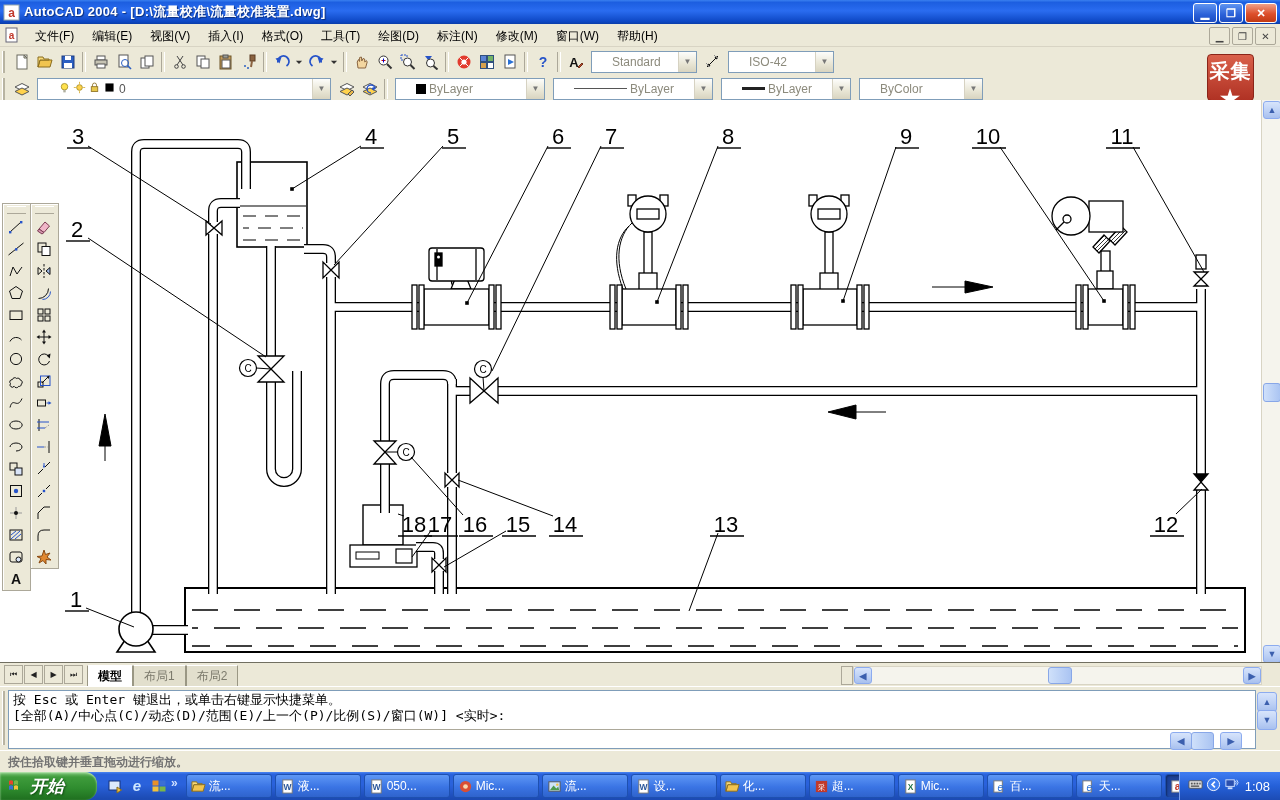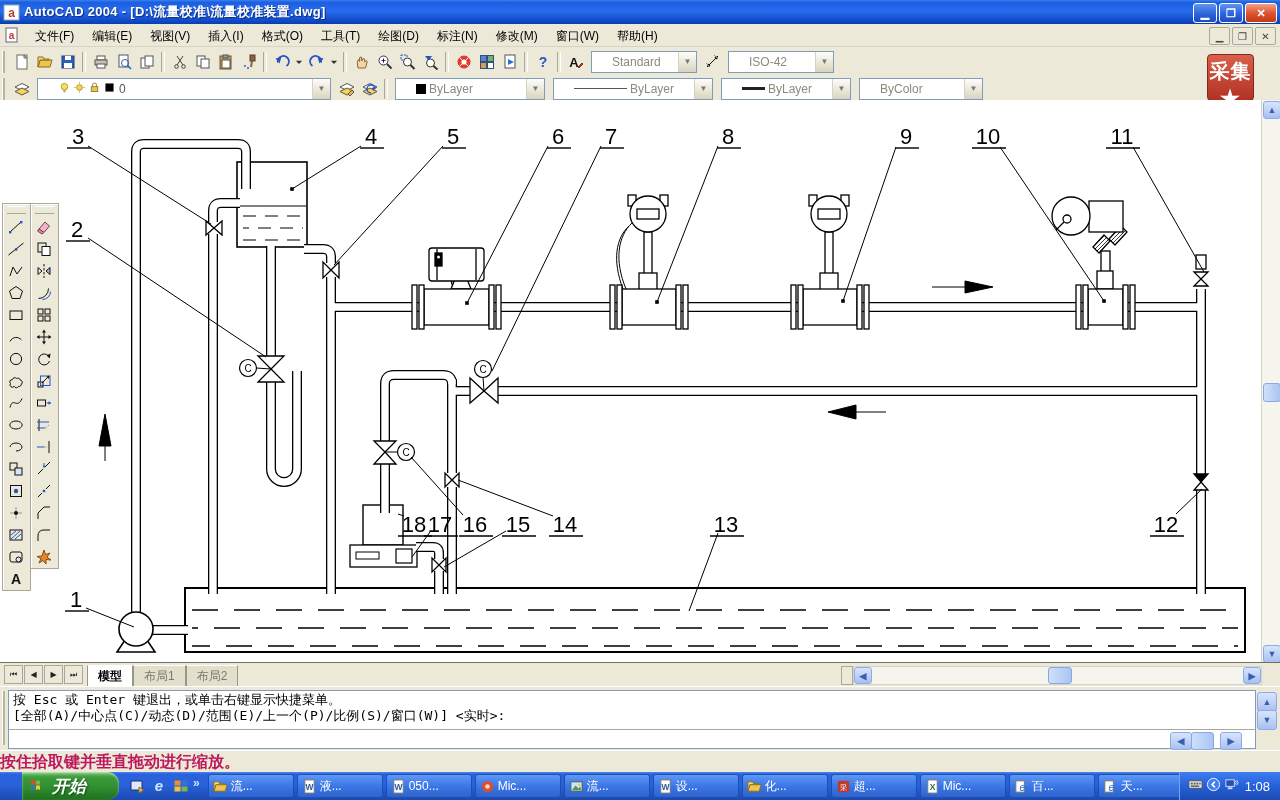--- a/index.html
+++ b/index.html
@@ -80,28 +80,28 @@
     font-size:13px;color:#000;line-height:16px;padding:1px 4px;}
   #cmdtext .divline{position:absolute;left:0;right:0;top:38px;border-top:1px solid #aca899;}
   #cmd .vbtn-up{right:3px;top:5px;width:18px;height:18px;}
   #cmd .vbtn-dn{right:3px;top:23px;width:18px;height:18px;}
   #cmd .hb-l{right:88px;top:45px;width:20px;height:16px;}
   #cmd .hb-r{right:38px;top:45px;width:20px;height:16px;}
   #cmd .hb-t{right:66px;top:45px;width:21px;height:16px;}
   
   #statusbar{position:absolute;left:0;top:750px;width:1280px;height:22px;background:#ece9d8;
     border-top:1px solid #fff;display:flex;align-items:center;}
-  #statusbar .hint{font-size:16px;font-weight:bold;color:#be185d;}
+  #statusbar .hint{font-size:12px;font-weight:bold;color:#737373;padding-left:8px;}
   
   #taskbar{position:absolute;left:0;top:772px;width:1280px;height:28px;
     background:linear-gradient(180deg,#4b86f2 0%,#2a62dc 8%,#2a62dc 45%,#1c4bb4 95%);display:flex;align-items:center;}
   #startbtn{width:97px;height:28px;flex:none;border-radius:0 12px 12px 0;
     background:linear-gradient(180deg,#7fc77a 0%,#3f9c3c 18%,#2e8b2e 60%,#1f6f1f 100%);
     box-shadow:inset 0 1px 2px #bfe8b8;display:flex;align-items:center;color:#fff;
-    font-size:17px;font-weight:bold;font-style:italic;text-shadow:1px 1px 2px #124a12;margin-left:22px;}
+    font-size:17px;font-weight:bold;font-style:italic;text-shadow:1px 1px 2px #124a12;}
   #startbtn svg{margin:0 4px 0 6px;}
   .ql{width:20px;height:20px;display:flex;align-items:center;justify-content:center;flex:none;}
   .ql-more{color:#cfe0ff;font-size:12px;font-weight:bold;margin:0 4px 6px 2px;flex:none;}
   #tasks{display:flex;gap:3px;flex:1;padding:0 4px;overflow:hidden;}
   .task{flex:0 0 76px;height:22px;border-radius:3px;border:1px solid #1e50b0;
     background:linear-gradient(180deg,#5e97f5,#3a74e4 55%,#2f63cc);color:#fff;font-size:12px;
     display:flex;align-items:center;gap:3px;padding:0 4px;overflow:hidden;white-space:nowrap;}
   .task.active{background:linear-gradient(180deg,#1c3f92,#1f4aa8);box-shadow:inset 1px 1px 2px #102a66;}
   #tray{flex:none;height:28px;display:flex;align-items:center;gap:4px;padding:0 10px 0 8px;
     background:linear-gradient(180deg,#3f7df2 0%,#2560d8 50%,#1c4bb4 100%);border-left:1px solid #7aa0f0;color:#fff;}

